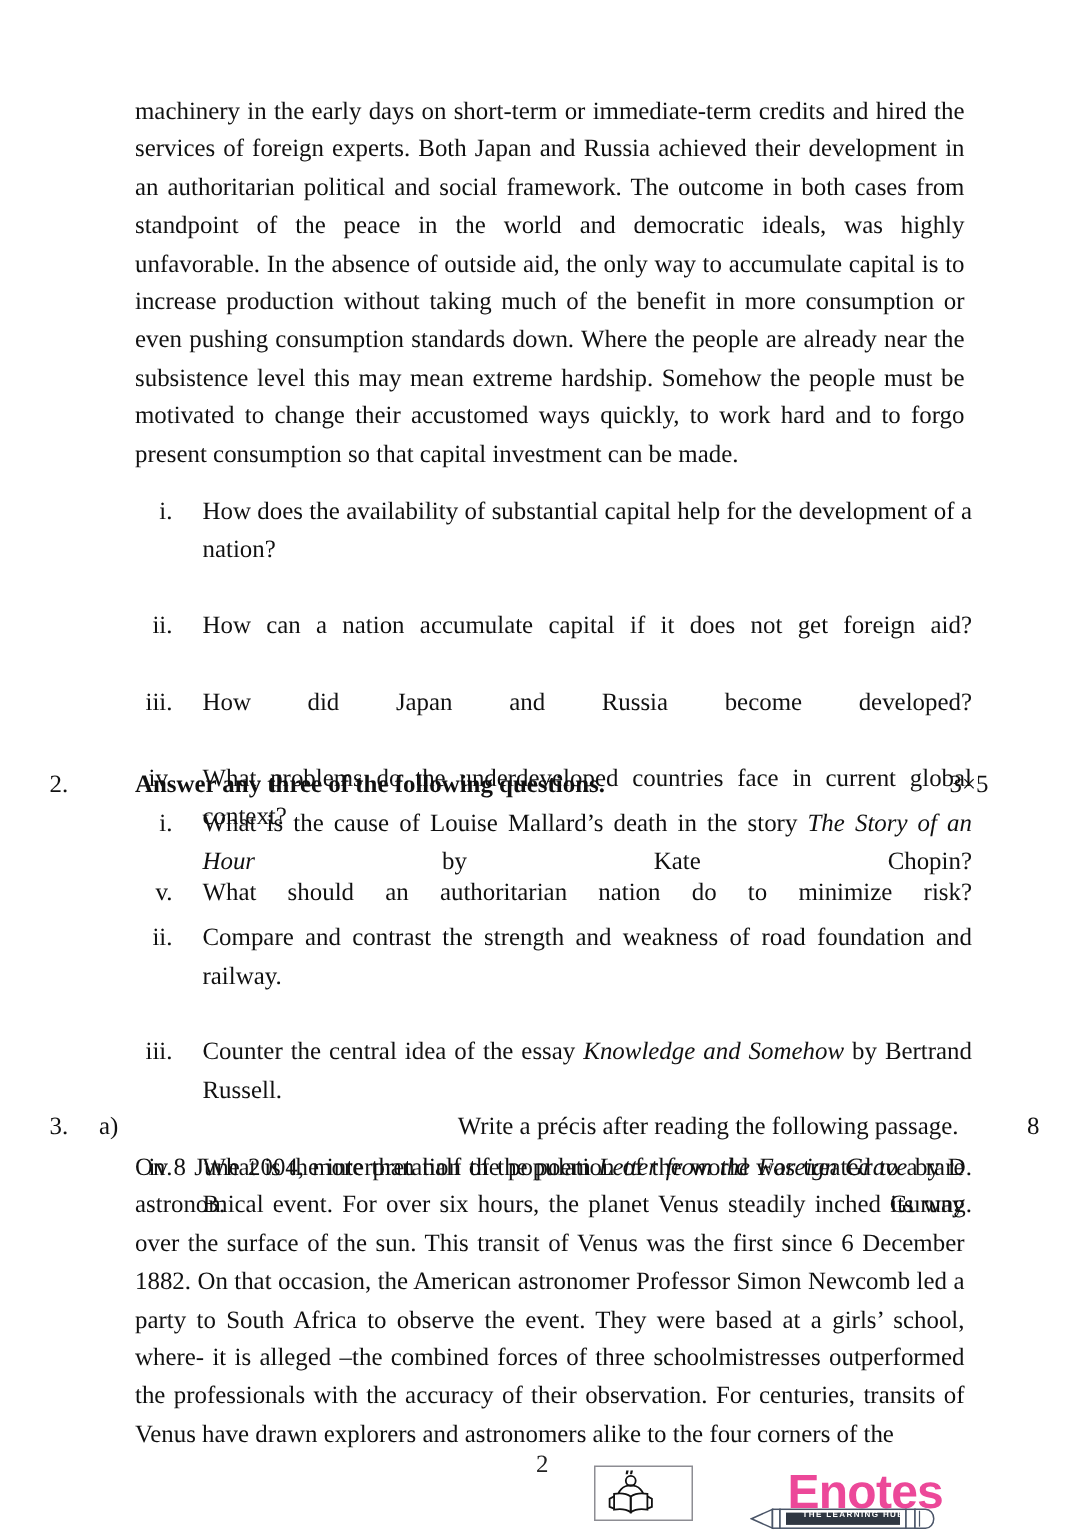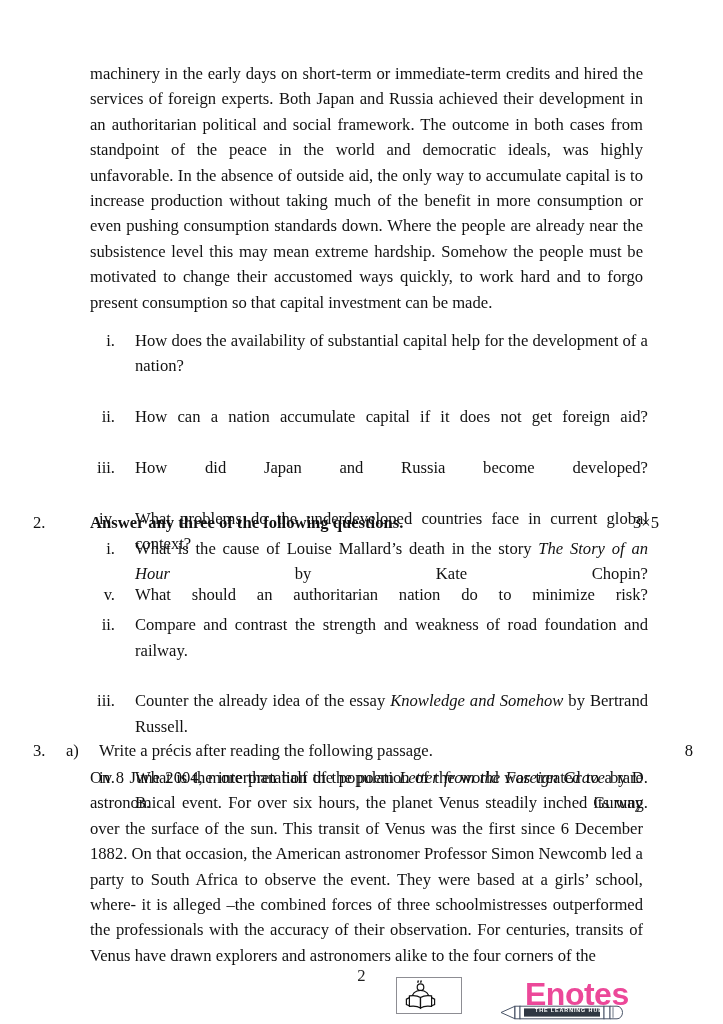--- a/index.html
+++ b/index.html
@@ -121,20 +121,21 @@
   }
   .subrow .slabel {
     position: absolute;
     left: 33px; top: 0;
     width: 30px;
   }
   .subrow .stext {
     position: absolute;
     left: 66px; top: 0;
     width: 540px;
+    text-align: right;
   }
   .subrow .smarks {
     position: absolute;
     right: 0; top: 0;
     width: 50px;
     text-align: right;
   }
 
   
   .pagenum {
@@ -254,21 +255,21 @@
       <div class="ritem">
         <span class="rnum">i.</span>
         <span class="rtext"><span>What is the cause of Louise Mallard’s death in the story </span><i>The Story of an Hour</i><span> by Kate Chopin?</span></span>
       </div>
       <div class="ritem">
         <span class="rnum">ii.</span>
         <span class="rtext"><span>Compare and contrast the strength and weakness of road foundation and railway.</span></span>
       </div>
       <div class="ritem">
         <span class="rnum">iii.</span>
-        <span class="rtext"><span>Counter the already idea of the essay </span><i>Knowledge and Somehow</i><span> by Bertrand Russell.</span></span>
+        <span class="rtext"><span>Counter the central idea of the essay </span><i>Knowledge and Somehow</i><span> by Bertrand Russell.</span></span>
       </div>
       <div class="ritem">
         <span class="rnum">iv.</span>
         <span class="rtext"><span>What is the interpretation of the poem </span><i>Letter from the Foreign Grave</i><span> by D. B. Gurung.</span></span>
       </div>
     </div>
 
   <div class="subrow" style="top:713px;">
     <span class="snum">3.</span>
     <span class="slabel">a)</span>

